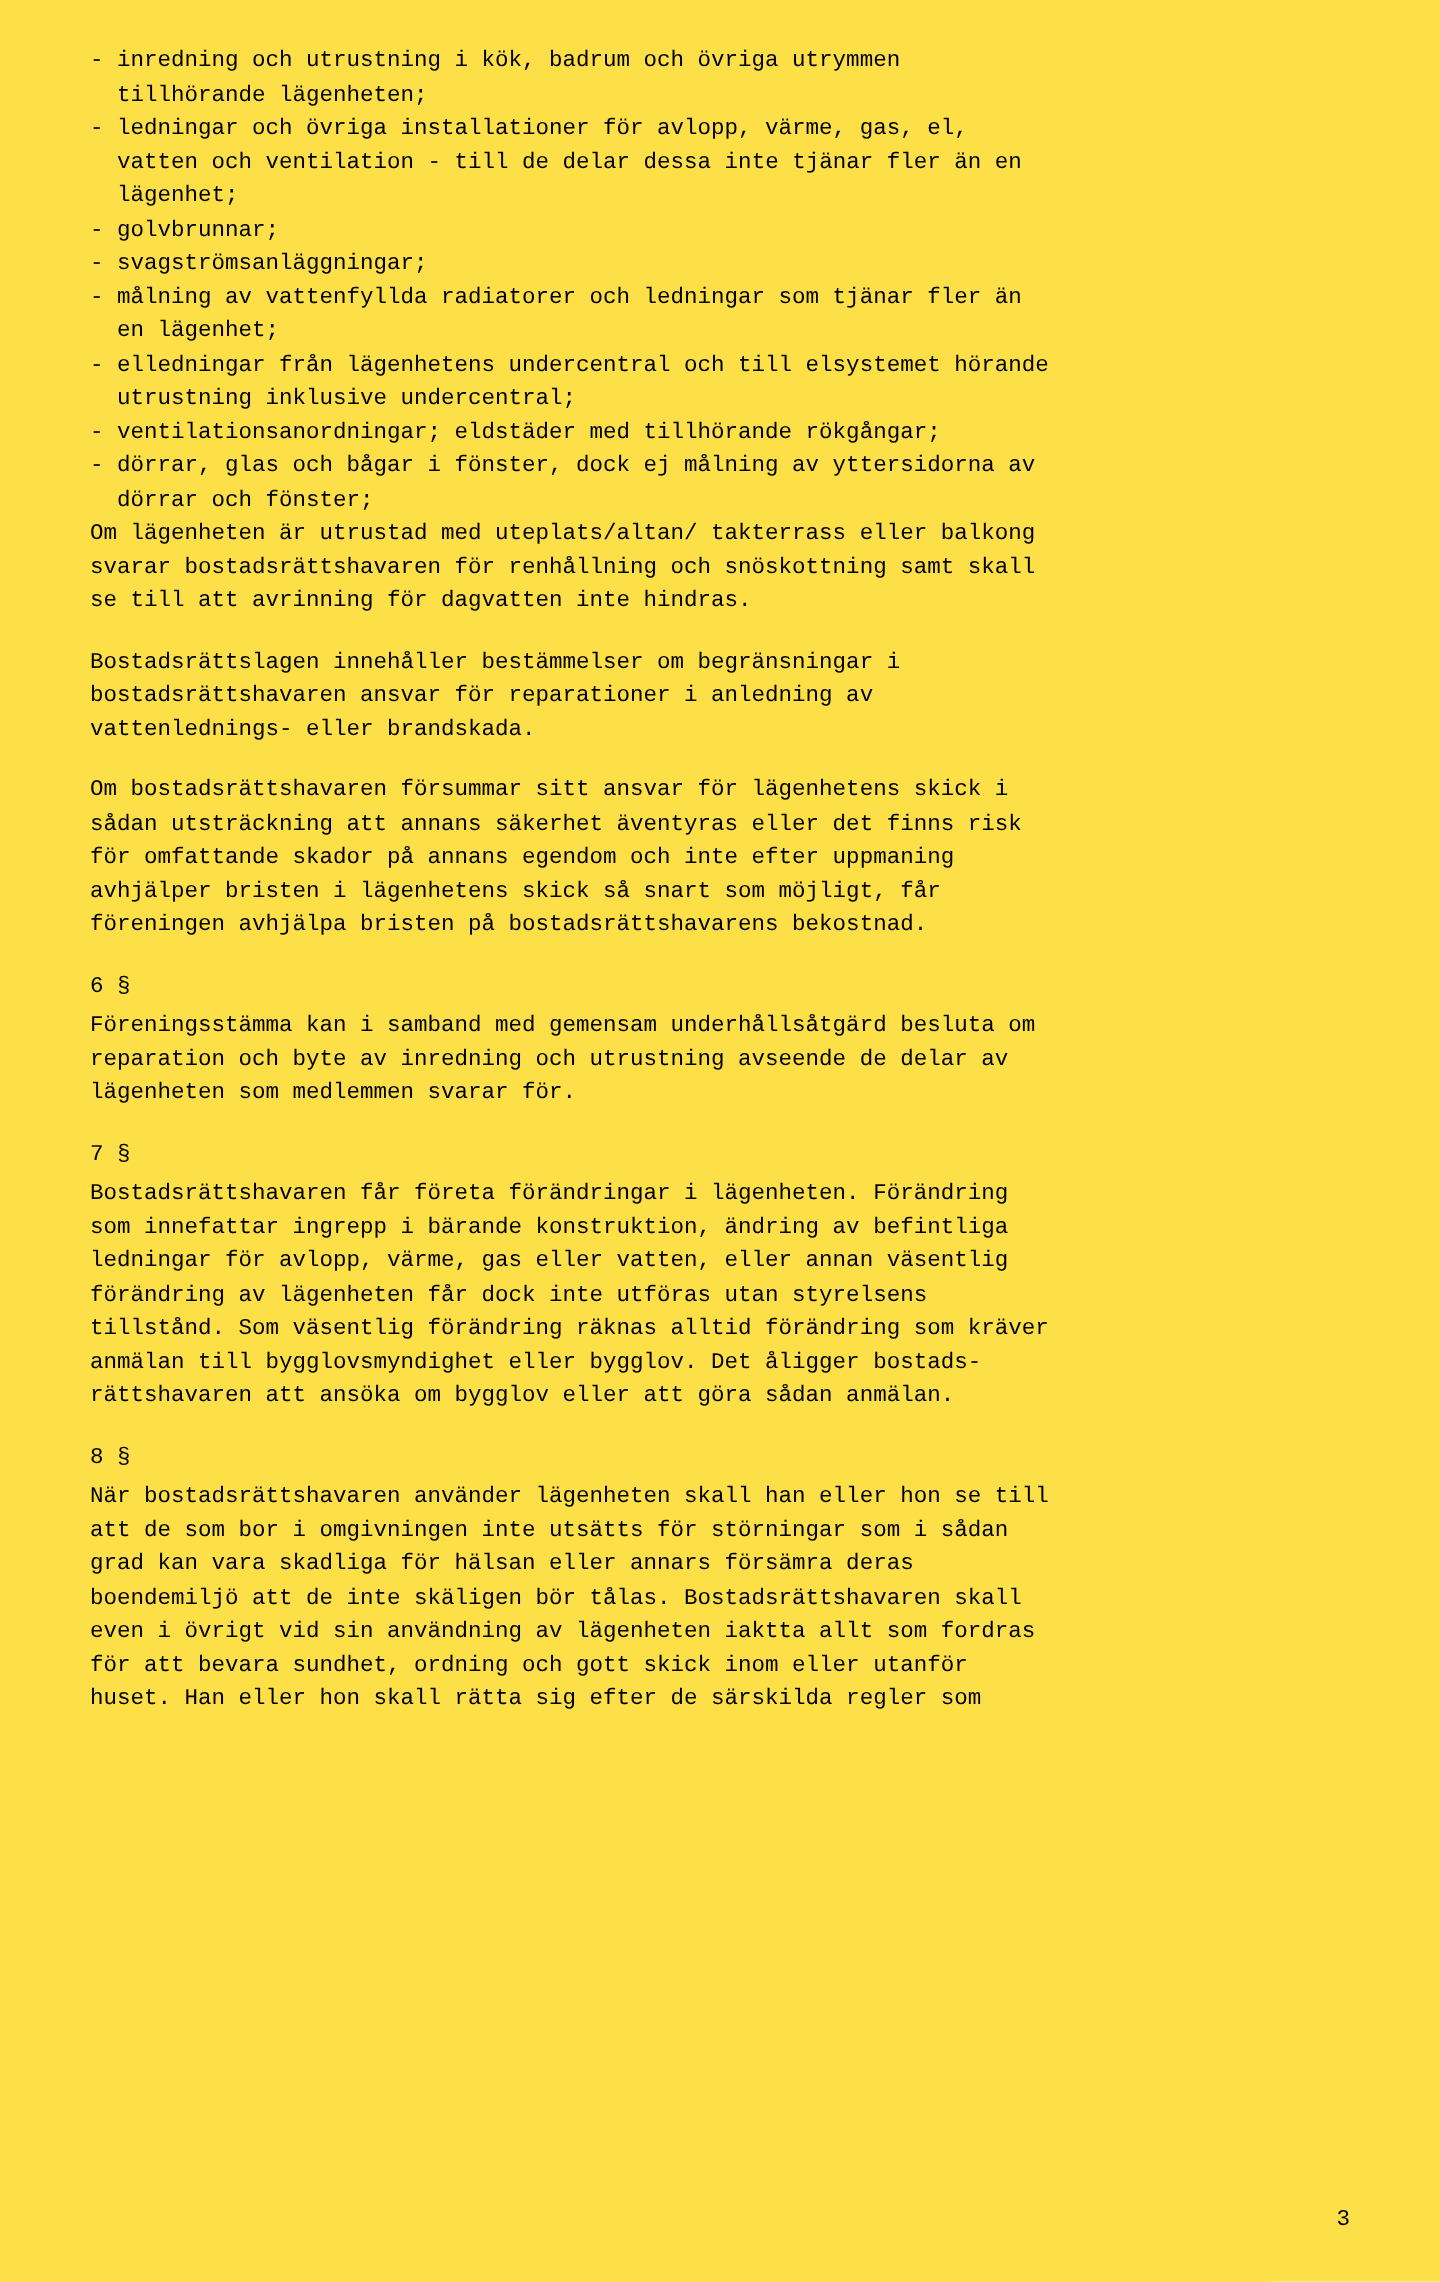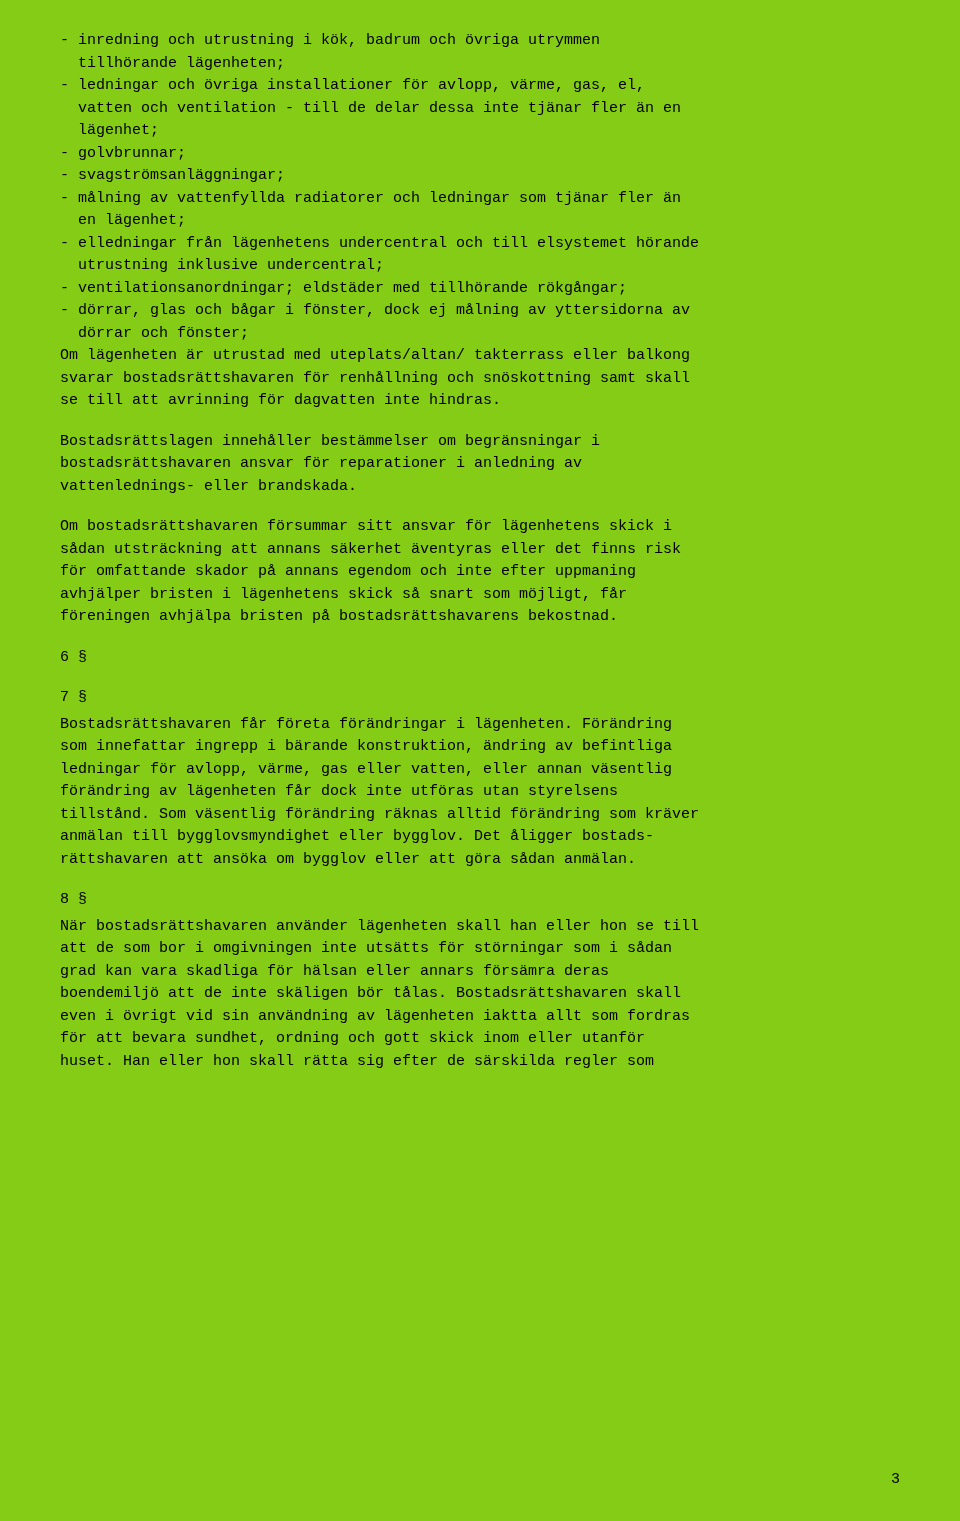--- a/index.html
+++ b/index.html
@@ -10,21 +10,21 @@
     body {
       background: #ffffff;
       font-family: 'Courier New', Courier, monospace;
       font-size: 15px;
       line-height: 1.5;
       color: #000000;
     }
     .page {
       width: 960px;
       min-height: 1521px;
-      background: #84cc16;
+      background: #fde047;
       padding: 30px 60px 60px 60px;
       position: relative;
     }
     .content-block {
       margin-bottom: 18px;
     }
     .paragraph {
       text-align: justify;
       white-space: pre-wrap;
       word-break: break-word;
@@ -74,20 +74,23 @@
   <div class="content-block">
     <p class="paragraph">Om bostadsrättshavaren försummar sitt ansvar för lägenhetens skick i
 sådan utsträckning att annans säkerhet äventyras eller det finns risk
 för omfattande skador på annans egendom och inte efter uppmaning
 avhjälper bristen i lägenhetens skick så snart som möjligt, får
 föreningen avhjälpa bristen på bostadsrättshavarens bekostnad.</p>
   </div>
 
   <div class="content-block">
     <p class="section-number paragraph">6 §</p>
+    <p class="paragraph">Föreningsstämma kan i samband med gemensam underhållsåtgärd besluta om
+reparation och byte av inredning och utrustning avseende de delar av
+lägenheten som medlemmen svarar för.</p>
   </div>
 
   <div class="content-block">
     <p class="section-number paragraph">7 §</p>
     <p class="paragraph">Bostadsrättshavaren får företa förändringar i lägenheten. Förändring
 som innefattar ingrepp i bärande konstruktion, ändring av befintliga
 ledningar för avlopp, värme, gas eller vatten, eller annan väsentlig
 förändring av lägenheten får dock inte utföras utan styrelsens
 tillstånd. Som väsentlig förändring räknas alltid förändring som kräver
 anmälan till bygglovsmyndighet eller bygglov. Det åligger bostads-

